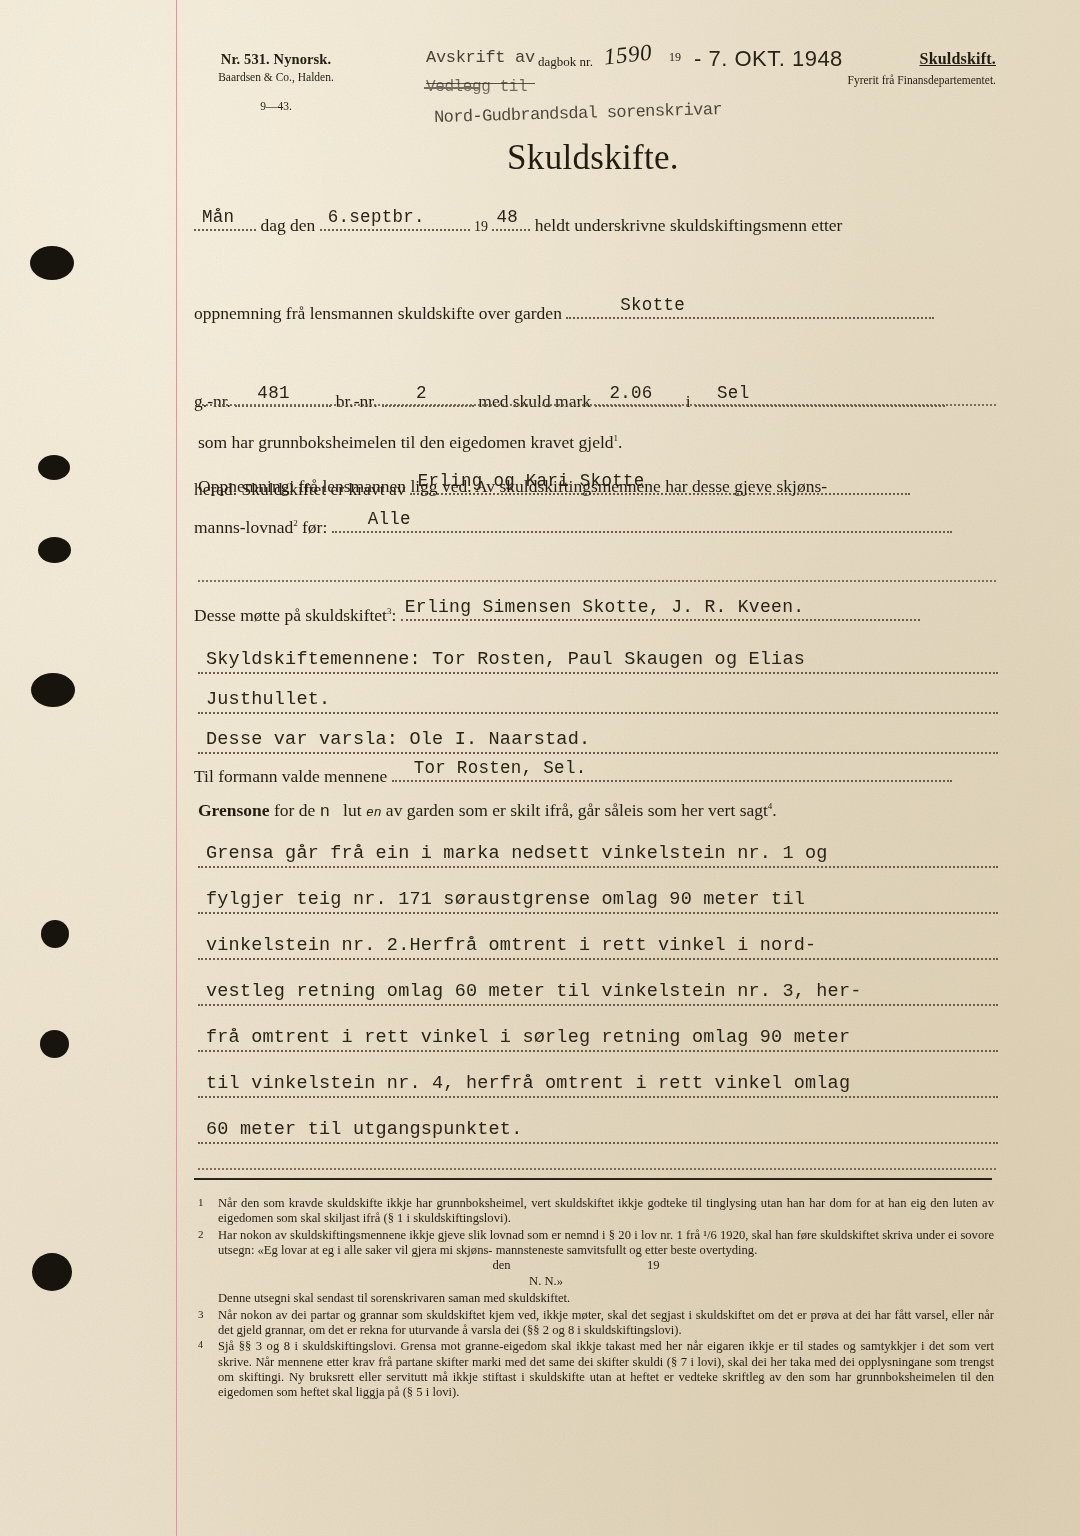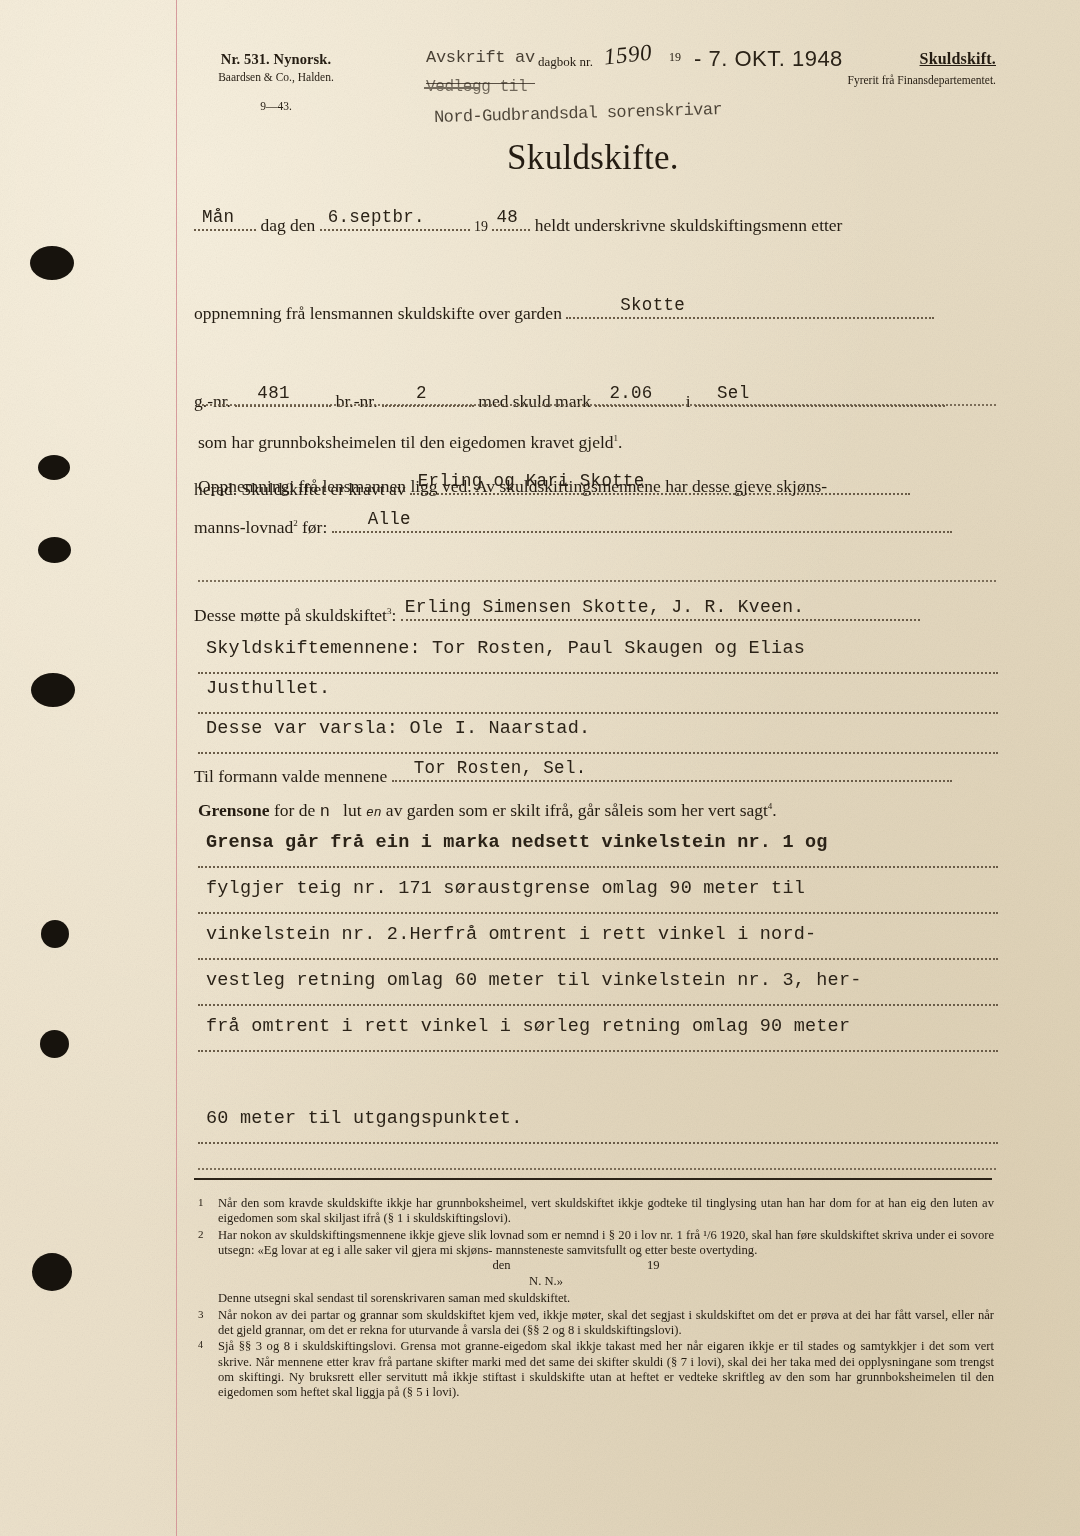--- a/index.html
+++ b/index.html
@@ -106,21 +106,21 @@
     position:absolute;left:4px;width:800px;font-size:17.5px;
     line-height:1.15;
   }
 
   
   .tline{
     position:absolute;left:4px;width:800px;height:40px;
     border-bottom:2px dotted #6a5c48;
   }
   .tline span{
-    position:absolute;left:8px;bottom:13px;
+    position:absolute;left:8px;bottom:2px;
     font-family:"Liberation Mono", monospace;
     font-size:18.5px;letter-spacing:.2px;color:#2b2318;white-space:nowrap;
   }
 
   
   .fn-rule{
     position:absolute;left:4px;top:1178px;width:798px;height:0;
     border-top:2.5px solid #2b2318;
   }
   .fnotes{position:absolute;left:4px;top:1196px;width:800px;font-size:12.6px;line-height:1.22;}
@@ -283,34 +283,37 @@
       <div class="para" style="top:592px;">
         <b class="tight">Grensone</b>
         <span>for de</span>
         <span class="typed" style="font-size:17px;">n</span>
         &nbsp;
         <span>lut</span>
         <span class="typed" style="font-size:13px;font-style:italic;">en</span>
         <span>av garden som er skilt ifrå, går såleis som her vert sagt</span><sup>4</sup><span>.</span>
       </div>
 
-      <div class="tline" style="top:618px;font-weight:bold;">
+      <div class="tline" style="top:618px;">
         <span>Grensa går frå ein i marka nedsett vinkelstein nr. 1 og</span>
       </div>
       <div class="tline" style="top:664px;">
         <span>fylgjer teig nr. 171 søraustgrense omlag 90 meter til</span>
       </div>
       <div class="tline" style="top:710px;">
         <span>vinkelstein nr. 2.Herfrå omtrent i rett vinkel i nord-</span>
       </div>
       <div class="tline" style="top:756px;">
         <span>vestleg retning omlag 60 meter til vinkelstein nr. 3, her-</span>
       </div>
       <div class="tline" style="top:802px;">
         <span>frå omtrent i rett vinkel i sørleg retning omlag 90 meter</span>
+      </div>
+      <div class="tline" style="top:848px;">
+        <span>til vinkelstein nr. 4, herfrå omtrent i rett vinkel omlag</span>
       </div>
       <div class="tline" style="top:894px;">
         <span>60 meter til utgangspunktet.</span>
       </div>
 
       <div class="sep" style="top:960px;"></div>
     </div>
 
     <div class="fn-rule"></div>
 

